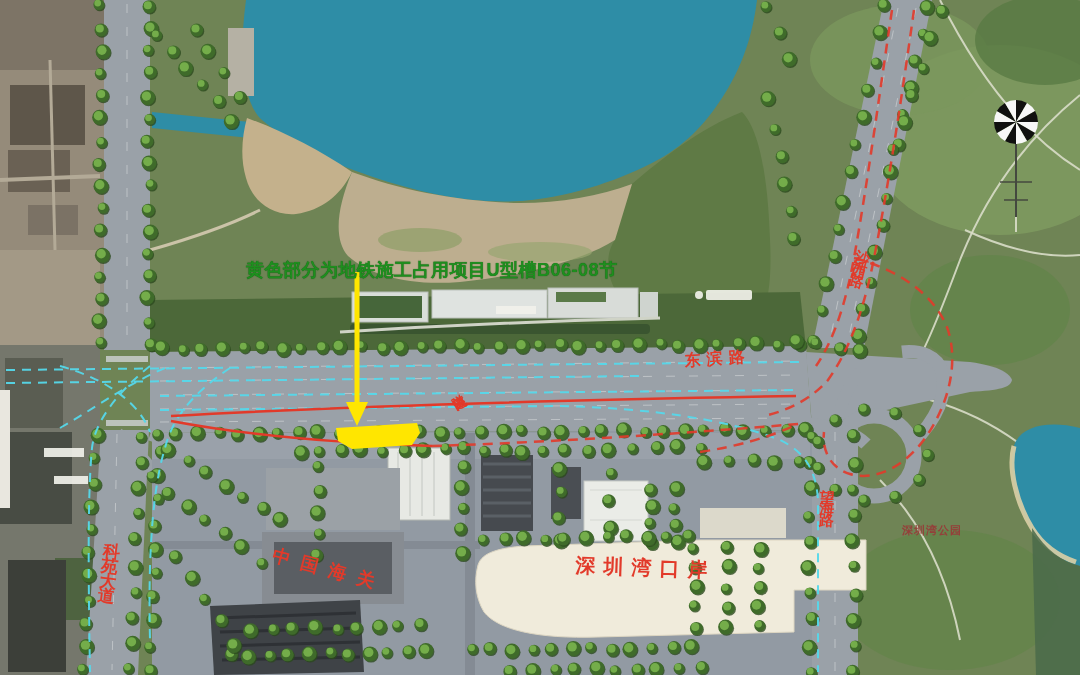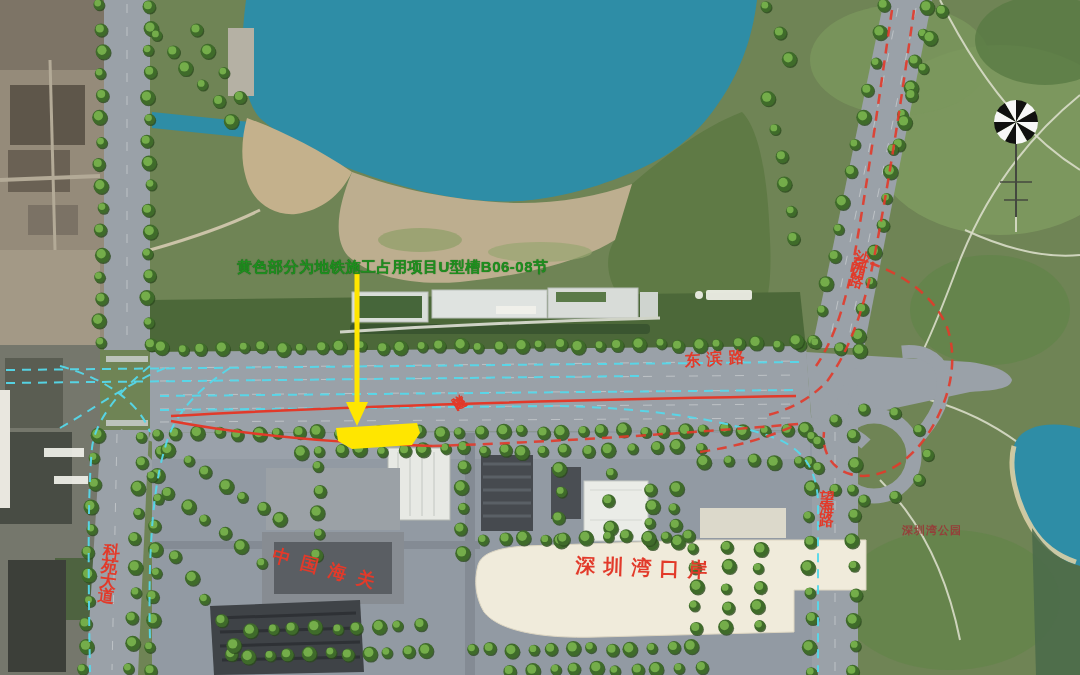--- a/index.html
+++ b/index.html
@@ -1,21 +1,21 @@
 <!DOCTYPE html>
 <html style="--annotation-green: #1e8f1e; --label-red: #e23a2a; --label-dark-red: #94403a; --highlight-yellow: #ffe600; --metro-cyan: #55d8ea; --water-teal: #2e8da6; --road-gray: #9aa1a8; --tree-green: #6fae4e; --park-green: #6f8455;"><head>
 <meta charset="utf-8">
 <style>
   html,body{margin:0;padding:0;background:#222;}
   .stage{position:relative;width:1080px;height:675px;overflow:hidden;
          font-family:"Liberation Sans","DejaVu Sans",sans-serif;background:#6f8455;}
   .stage svg{position:absolute;left:0;top:0;}
   .lbl{position:absolute;white-space:nowrap;font-weight:bold;transform-origin:left top;}
   .red{color:var(--label-red);}
-  .note{left:237px;top:258px;font-size:15px;color:var(--annotation-green);
+  .note{left:246px;top:258px;font-size:18px;color:var(--annotation-green);
         letter-spacing:.5px;text-shadow:0 0 1px #0b4d0b;}
   .dongbin{left:684px;top:351px;font-size:16px;letter-spacing:6px;transform:rotate(-4deg);}
   .shahe{left:858px;top:236px;font-size:15px;letter-spacing:8px;writing-mode:vertical-rl;transform:rotate(15deg);}
   .tunnel{left:442px;top:392px;font-size:13px;letter-spacing:2px;writing-mode:vertical-rl;transform:rotate(-31deg);}
   .wanghai{left:818px;top:476px;font-size:15px;letter-spacing:12px;writing-mode:vertical-rl;transform:rotate(2deg);}
   .keyuan{left:103px;top:527px;font-size:17px;letter-spacing:15px;writing-mode:vertical-rl;transform:rotate(7deg);}
   .customs{left:276px;top:543px;font-size:18px;letter-spacing:11px;transform:rotate(15deg);}
   .bayport{left:576px;top:552px;font-size:20px;letter-spacing:8px;transform:rotate(2deg);}
   .baypark{left:902px;top:523px;font-size:11px;color:var(--label-dark-red);letter-spacing:1px;}
   

